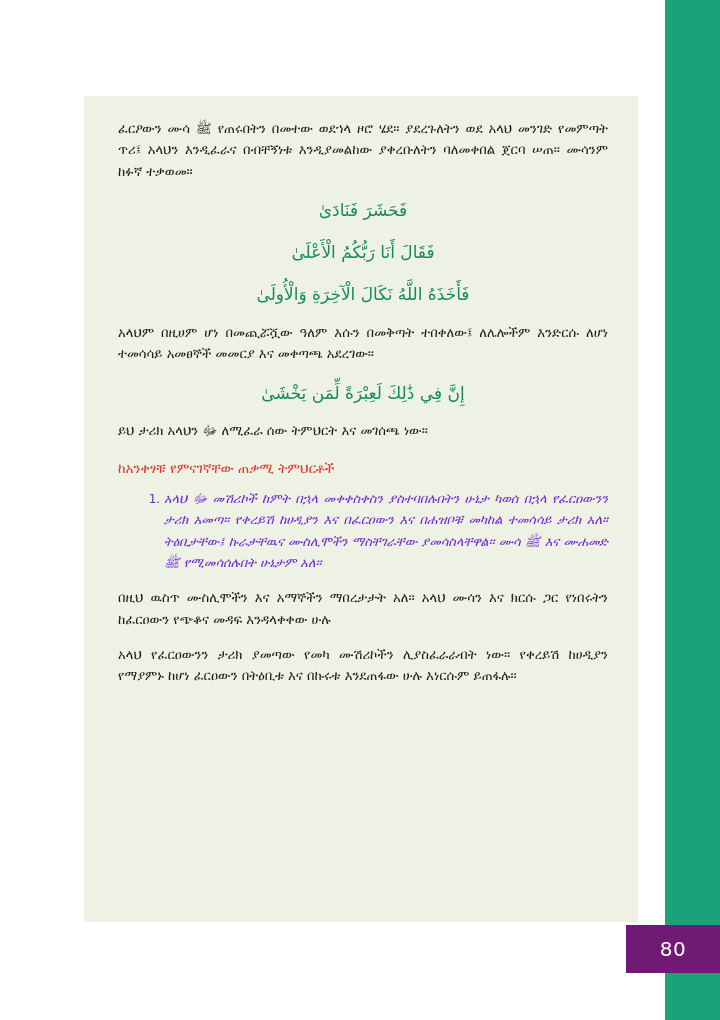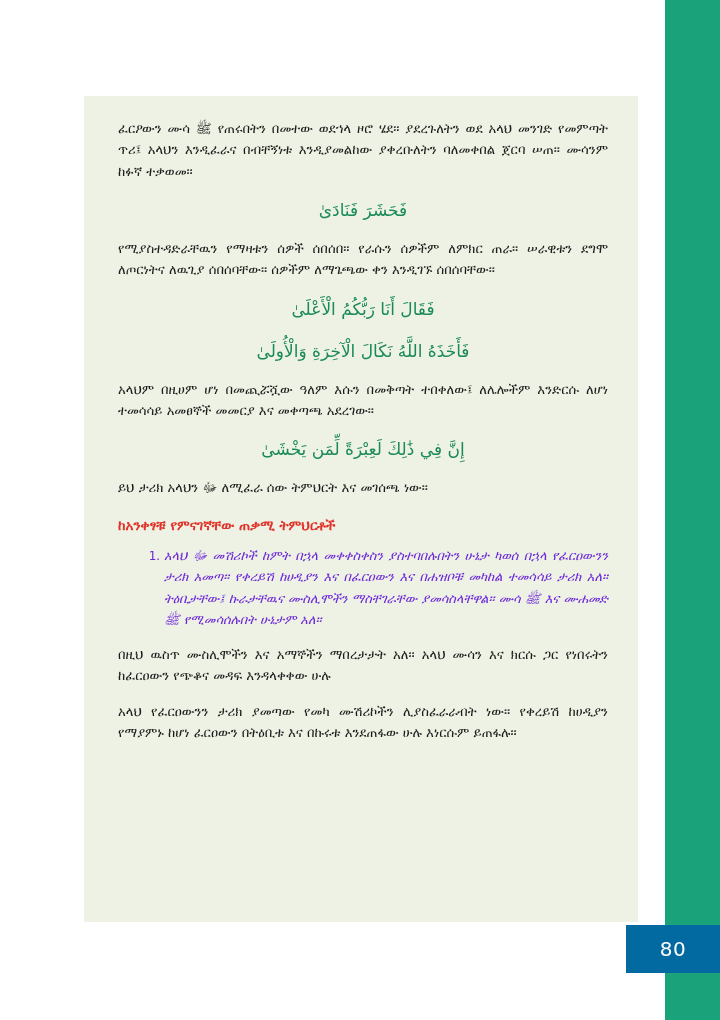--- a/index.html
+++ b/index.html
@@ -51,21 +51,21 @@
     font-size: 17px;
     line-height: 1.7;
     color: #1a8a56;
     font-weight: normal;
   }
   h2.section-heading {
     margin: 16px 0 10px 0;
     font-size: 13.6px;
     line-height: 1.5;
     color: #e0332a;
-    font-weight: bold;
+    font-weight: normal;
   }
   ol.numbered {
     margin: 0 0 14px 0;
     padding-left: 46px;
     list-style: decimal;
   }
   ol.numbered li {
     font-size: 12.9px;
     line-height: 1.65;
     color: #6d28d9;
@@ -75,21 +75,21 @@
   ol.numbered li::marker {
     font-style: normal;
     font-size: 12px;
   }
   .page-number {
     position: absolute;
     right: 0;
     top: 925px;
     width: 94px;
     height: 48px;
-    background: #0369a1;
+    background: #701a75;
     color: #ffffff;
     font-size: 20px;
     display: flex;
     align-items: center;
     justify-content: center;
     letter-spacing: 0.5px;
   }
 </style>
 </head>
 <body>
@@ -97,21 +97,20 @@
 <div class="right-band"></div>
 
 <div class="page-sheet"></div>
 
 <div class="content">
 
   <p class="para">ፈርዖውን ሙሳ ﷺ የጠሩበትን በመተው ወደኀላ ዞሮ ሄደ። ያደረጉለትን ወደ አላህ መንገድ የመምጣት ጥሪ፤ አላህን እንዲፈራና በብቸኝነቱ እንዲያመልከው ያቀረቡለትን ባለመቀበል ጀርባ ሠጠ። ሙሳንም ከፉኛ ተቃወመ።</p>
 
   <p class="arabic">فَحَشَرَ فَنَادَىٰ</p>
 
-  <p class="para">የሚያስተዳድራቸዉን የማዛቱን ሰዎች ሰበሰበ። የራሱን ሰዎችም ለምክር ጠራ። ሠራዊቱን ደግሞ ለጦርነትና ለዉጊያ ሰበሰባቸው። ሰዎችም ለማጌጫው ቀን እንዲገኙ ሰበሰባቸው።</p>
 
   <p class="arabic">فَقَالَ أَنَا رَبُّكُمُ الْأَعْلَىٰ</p>
 
 
   <p class="arabic">فَأَخَذَهُ اللَّهُ نَكَالَ الْآخِرَةِ وَالْأُولَىٰ</p>
 
   <p class="para">አላህም በዚሀም ሆነ በመጪሯሿው ዓለም    እሱን በመቅጣት ተበቀለው፤ ለሌሎችም እንድርሱ ለሆነ ተመሳሳይ አመፀኞች መመርያ እና መቀጣጫ አደረገው።</p>
 
   <p class="arabic">إِنَّ فِي ذَٰلِكَ لَعِبْرَةً لِّمَن يَخْشَىٰ</p>
 

